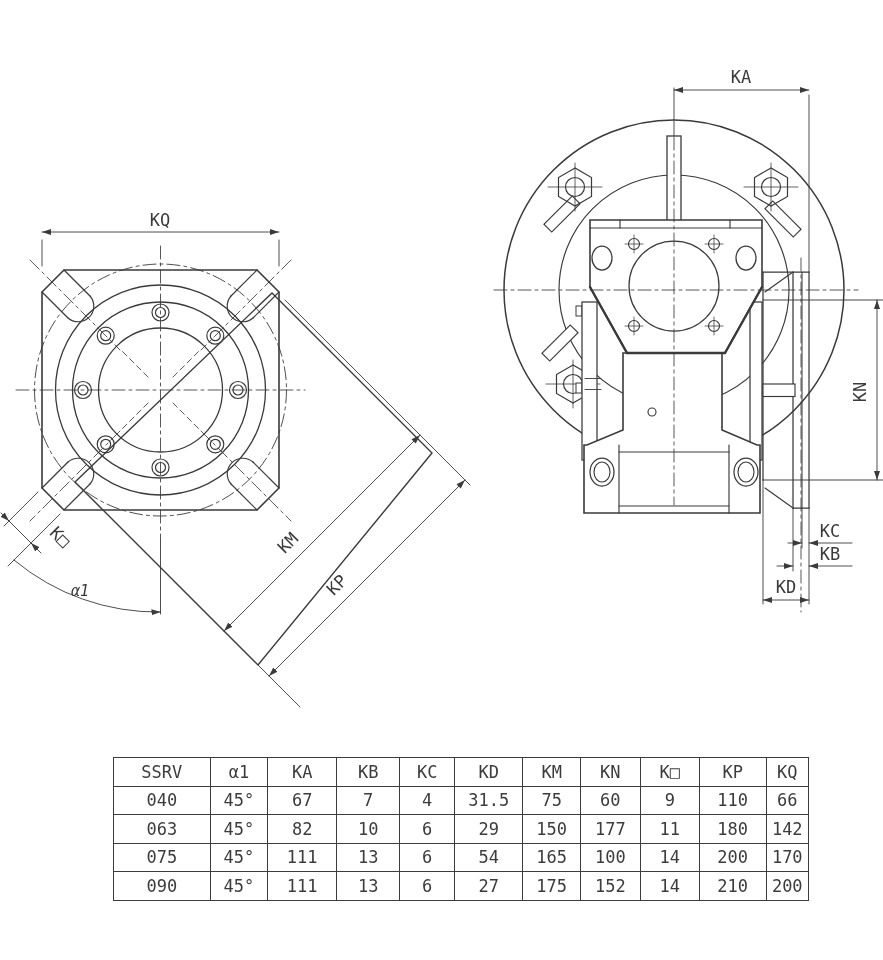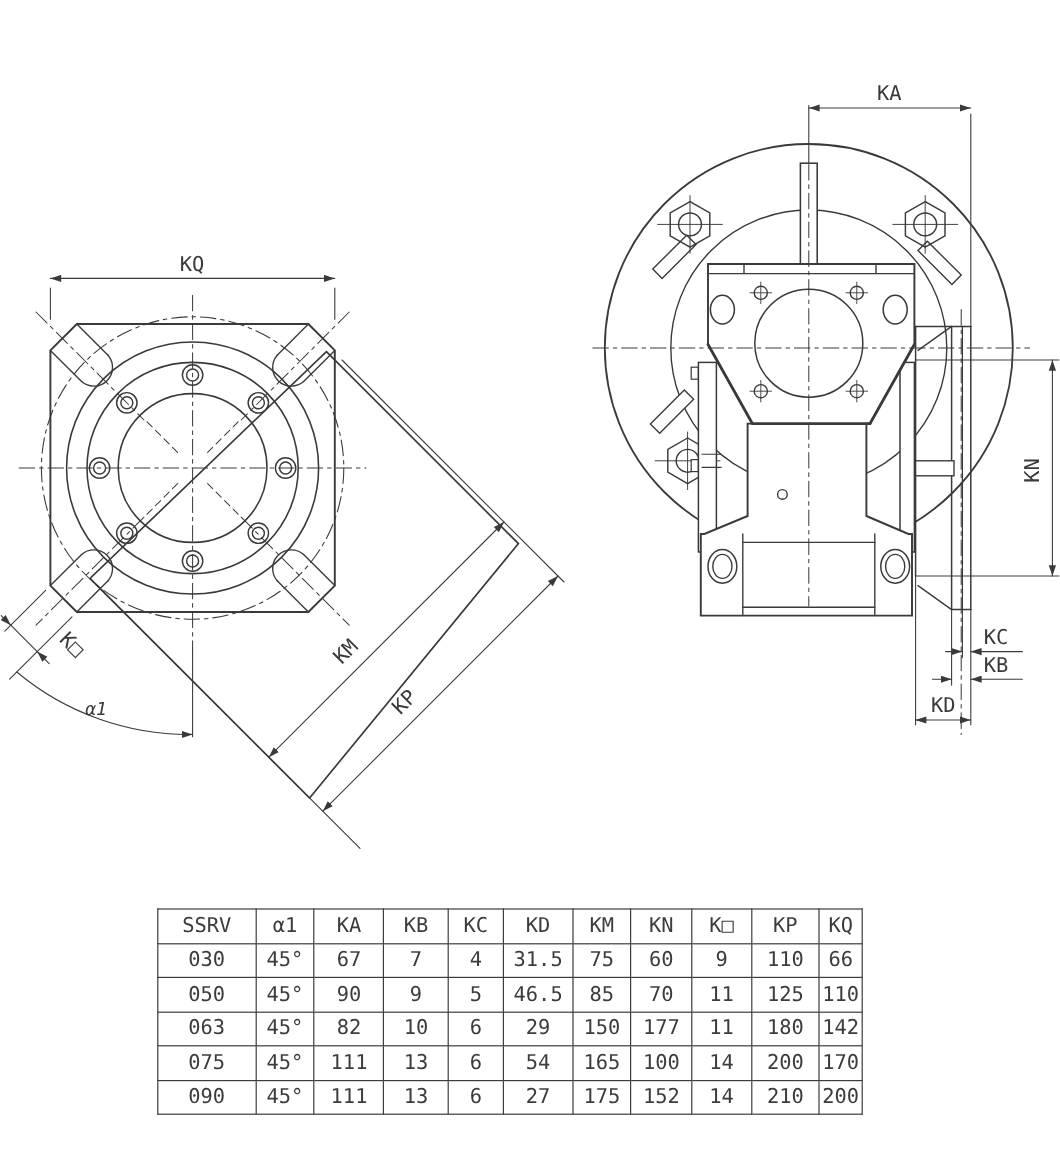--- a/index.html
+++ b/index.html
@@ -1,20 +1,20 @@
 <!DOCTYPE html>
 <html><head>
 <meta charset="utf-8">
 <style>
   html,body{margin:0;padding:0;background:#ffffff;}
   .page{position:relative;width:883px;height:960px;background:#ffffff;overflow:hidden;
         font-family:"DejaVu Sans Mono", monospace;}
   svg text{font-family:"DejaVu Sans Mono", monospace;font-size:17px;fill:#3a3a3a;}
   svg text.small{font-size:15px;font-style:italic;}
-  .tbl{position:absolute;left:113px;top:757px;width:588px;margin-left:18px;}
+  .tbl{position:absolute;left:113px;top:757px;width:696px;}
   .tbl table{border-collapse:collapse;width:100%;table-layout:fixed;}
   .tbl td,.tbl th{border:1.6px solid #3c3c3c;height:27.5px;text-align:center;
       font-weight:normal;font-size:17px;color:#3c3c3c;padding:0;
       font-family:"DejaVu Sans Mono", monospace;white-space:nowrap;overflow:hidden;}
   .tbl col.c0{width:13.9%}.tbl col.c1{width:8.3%}.tbl col.c2{width:9.9%}
   .tbl col.c3{width:9.1%}.tbl col.c4{width:7.9%}.tbl col.c5{width:9.8%}
   .tbl col.c6{width:8.3%}.tbl col.c7{width:8.6%}.tbl col.c8{width:8.5%}
   .tbl col.c9{width:9.6%}.tbl col.c10{width:6.1%}
 </style>
 </head>
@@ -267,44 +267,31 @@
             <th>KD</th>
             <th>KM</th>
             <th>KN</th>
             <th>K□</th>
             <th>KP</th>
             <th>KQ</th>
           </tr>
         </thead>
     <tbody>
           <tr>
-            <td>030</td>
+            <td>040</td>
             <td>45°</td>
             <td>67</td>
             <td>7</td>
             <td>4</td>
             <td>31.5</td>
             <td>75</td>
             <td>60</td>
             <td>9</td>
             <td>110</td>
             <td>66</td>
-          </tr>
-          <tr>
-            <td>050</td>
-            <td>45°</td>
-            <td>90</td>
-            <td>9</td>
-            <td>5</td>
-            <td>46.5</td>
-            <td>85</td>
-            <td>70</td>
-            <td>11</td>
-            <td>125</td>
-            <td>110</td>
           </tr>
           <tr>
             <td>063</td>
             <td>45°</td>
             <td>82</td>
             <td>10</td>
             <td>6</td>
             <td>29</td>
             <td>150</td>
             <td>177</td>

